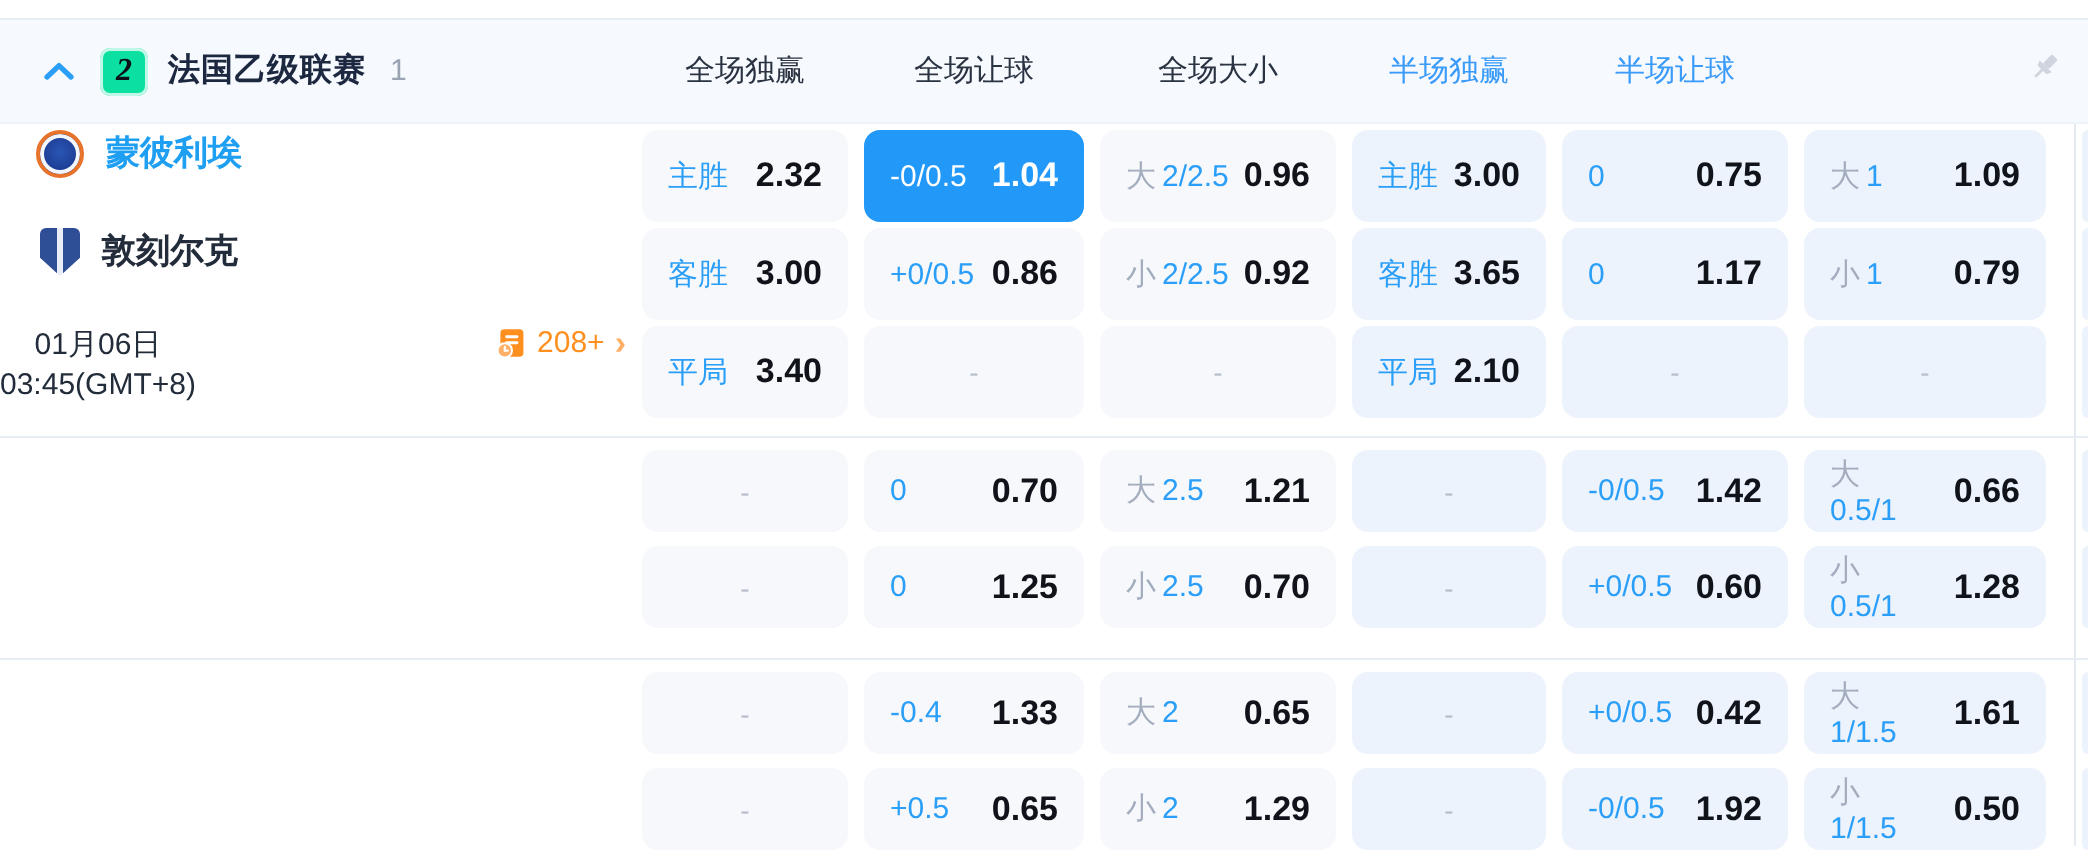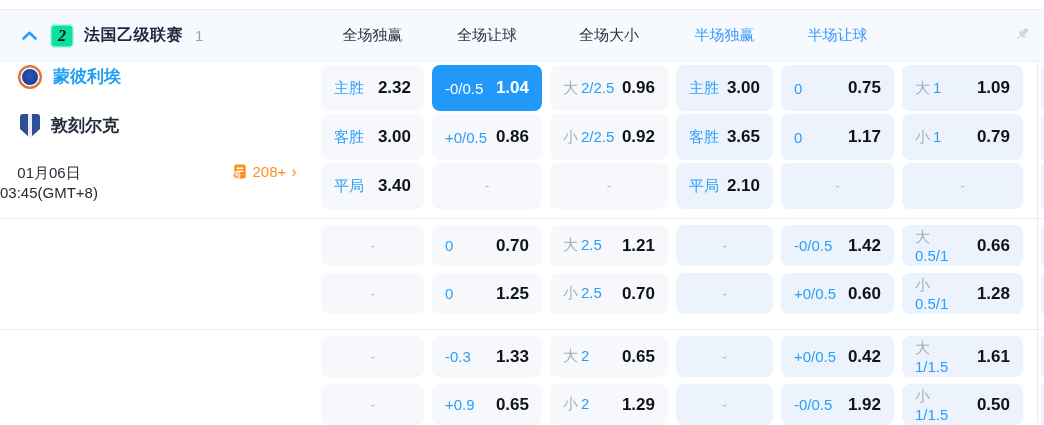--- a/index.html
+++ b/index.html
@@ -49,21 +49,21 @@
   .logo-mhsc { width:24px; height:24px; border-radius:50%;
                background:radial-gradient(circle at 50% 45%, #2a56b5 0%, #1b3a8f 70%);
                border:2px solid #e8732a; box-shadow: inset 0 0 0 2px #f2f5fa; flex:0 0 auto; }
   .logo-usld { width:20px; height:24px; margin-left:2px; flex:0 0 auto;
                background:linear-gradient(90deg,#2e4f96 42%, #e9eef6 42%, #e9eef6 58%, #2e4f96 58%);
                clip-path:polygon(0 0,100% 0,100% 62%,50% 100%,0 62%);
                border-radius:3px; }
 
   .date-cell { }
   .date-block { text-align:center; font-size:15px; color:#232c3a; line-height:1.35; }
-  .markets-link { margin-left:auto; margin-right:16px; display:flex; align-items:center; gap:5px; cursor:pointer; }
+  .markets-link { margin-left:auto; margin-right:0; display:flex; align-items:center; gap:5px; cursor:pointer; }
   .markets-count { color:#ff8f1f; font-size:15px; }
   .markets-chevron { color:#ffb066; font-size:17px; font-weight:700; line-height:1; }
 
   
   .cell { height:100%; border-radius:8px; display:flex; align-items:center;
           justify-content:space-between; padding:0 13px; font-size:15px; cursor:pointer; }
   .cell.full { background:#f6f8fb; }
   .cell.half { background:#edf3fc; }
   .cell .lbl { color:#2b9ff8; white-space:nowrap; }
   .cell .pfx { color:#a3adbe; margin-right:3px; }
@@ -267,21 +267,21 @@
 
     <div class="divider"></div>
 
     <div class="secC">
       <div class="odds-row">
           <div class="left-cell"></div>
           <div class="cell full dash">
             <span class="">-</span>
           </div>
           <div class="cell full">
-            <span class="lbl">-0.3</span>
+            <span class="lbl">-0.4</span>
             <span class="val">1.33</span>
           </div>
           <div class="cell full">
             <span><span class="pfx">大</span><span class="hdp">2</span></span>
             <span class="val">0.65</span>
           </div>
           <div class="cell half dash">
             <span class="">-</span>
           </div>
           <div class="cell half">
@@ -292,21 +292,21 @@
             <span><span class="pfx">大</span><span class="hdp">1/1.5</span></span>
             <span class="val">1.61</span>
           </div>
         </div>
       <div class="odds-row">
           <div class="left-cell"></div>
           <div class="cell full dash">
             <span class="">-</span>
           </div>
           <div class="cell full">
-            <span class="lbl">+0.9</span>
+            <span class="lbl">+0.5</span>
             <span class="val">0.65</span>
           </div>
           <div class="cell full">
             <span><span class="pfx">小</span><span class="hdp">2</span></span>
             <span class="val">1.29</span>
           </div>
           <div class="cell half dash">
             <span class="">-</span>
           </div>
           <div class="cell half">

